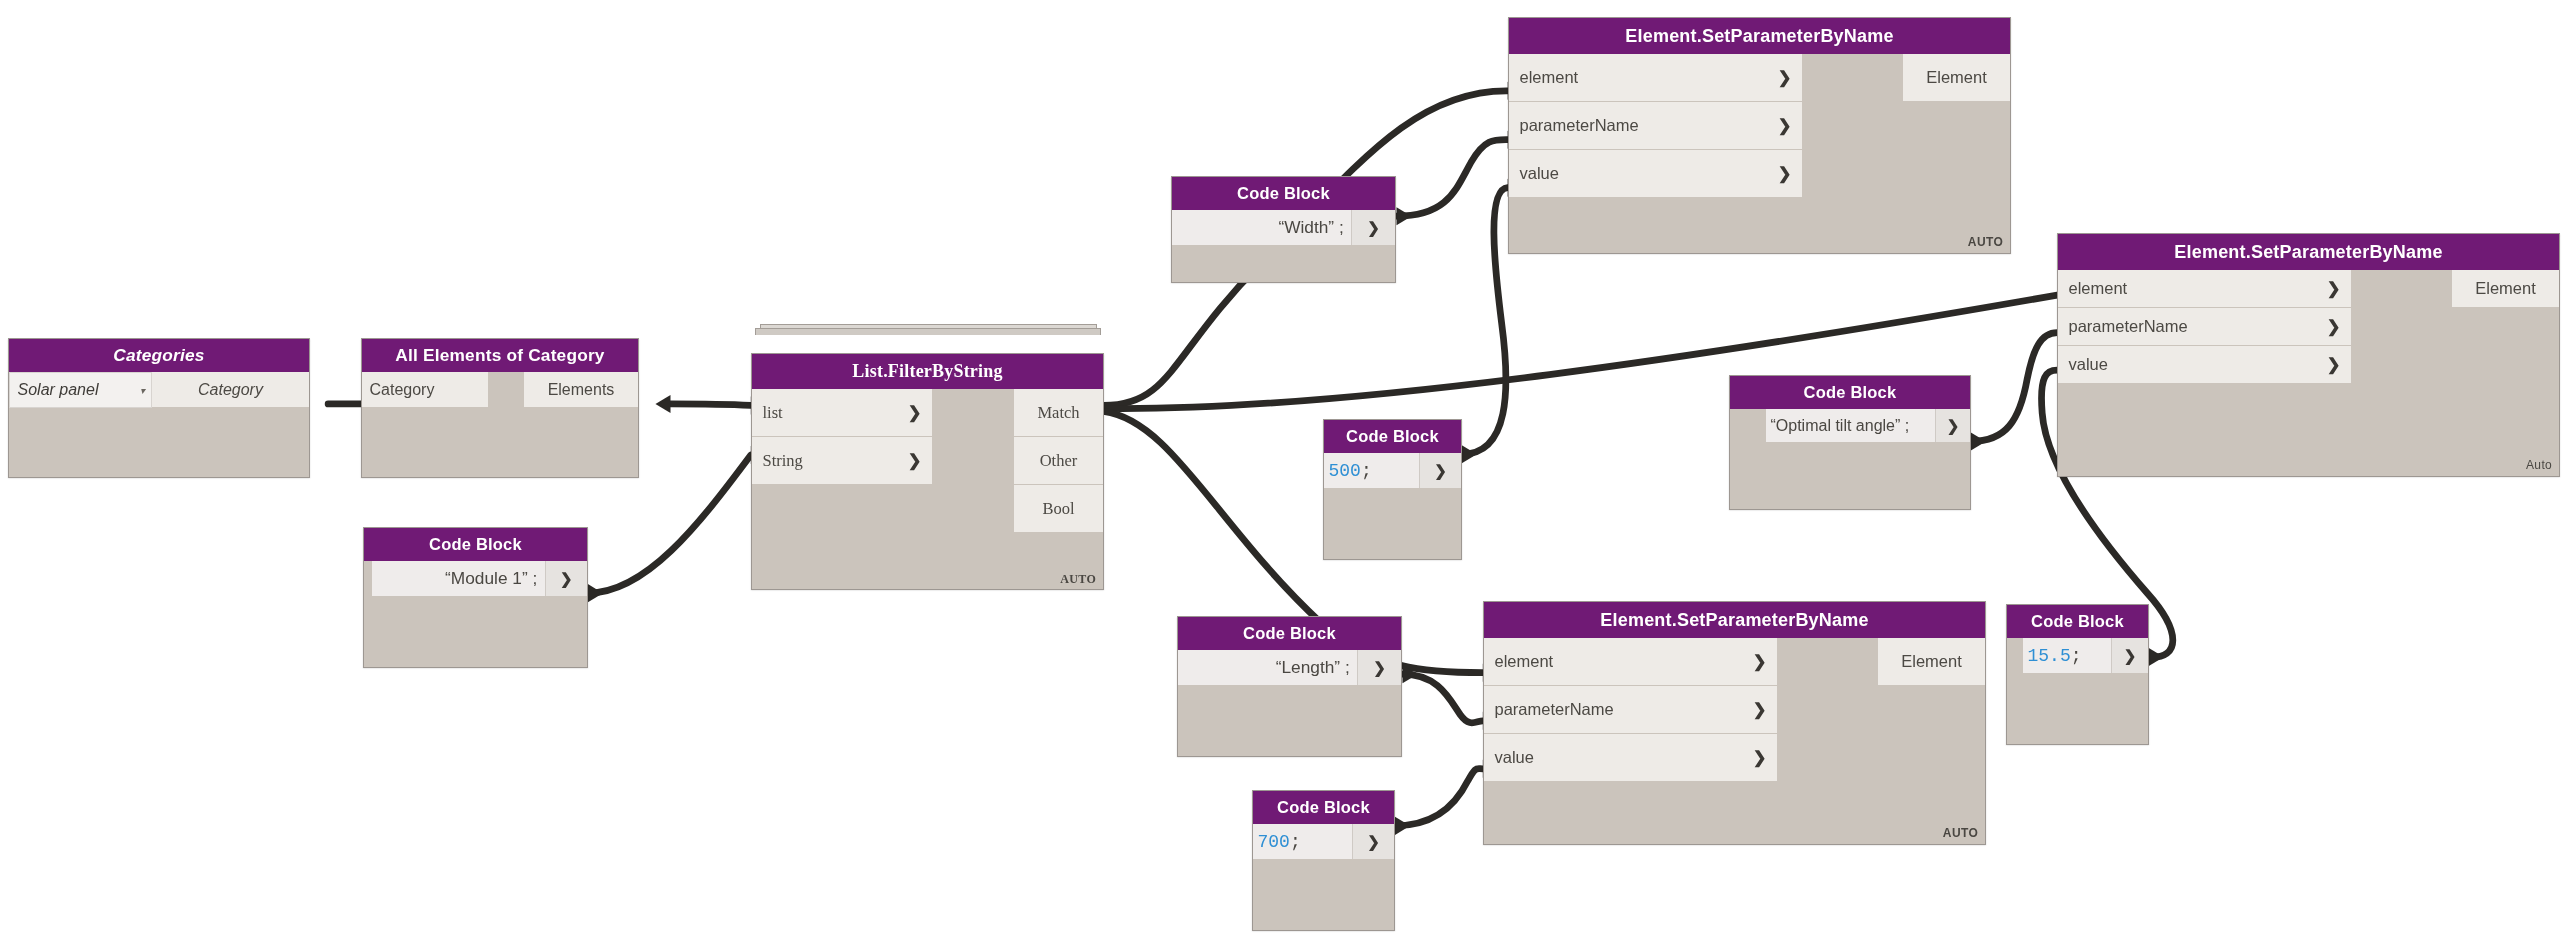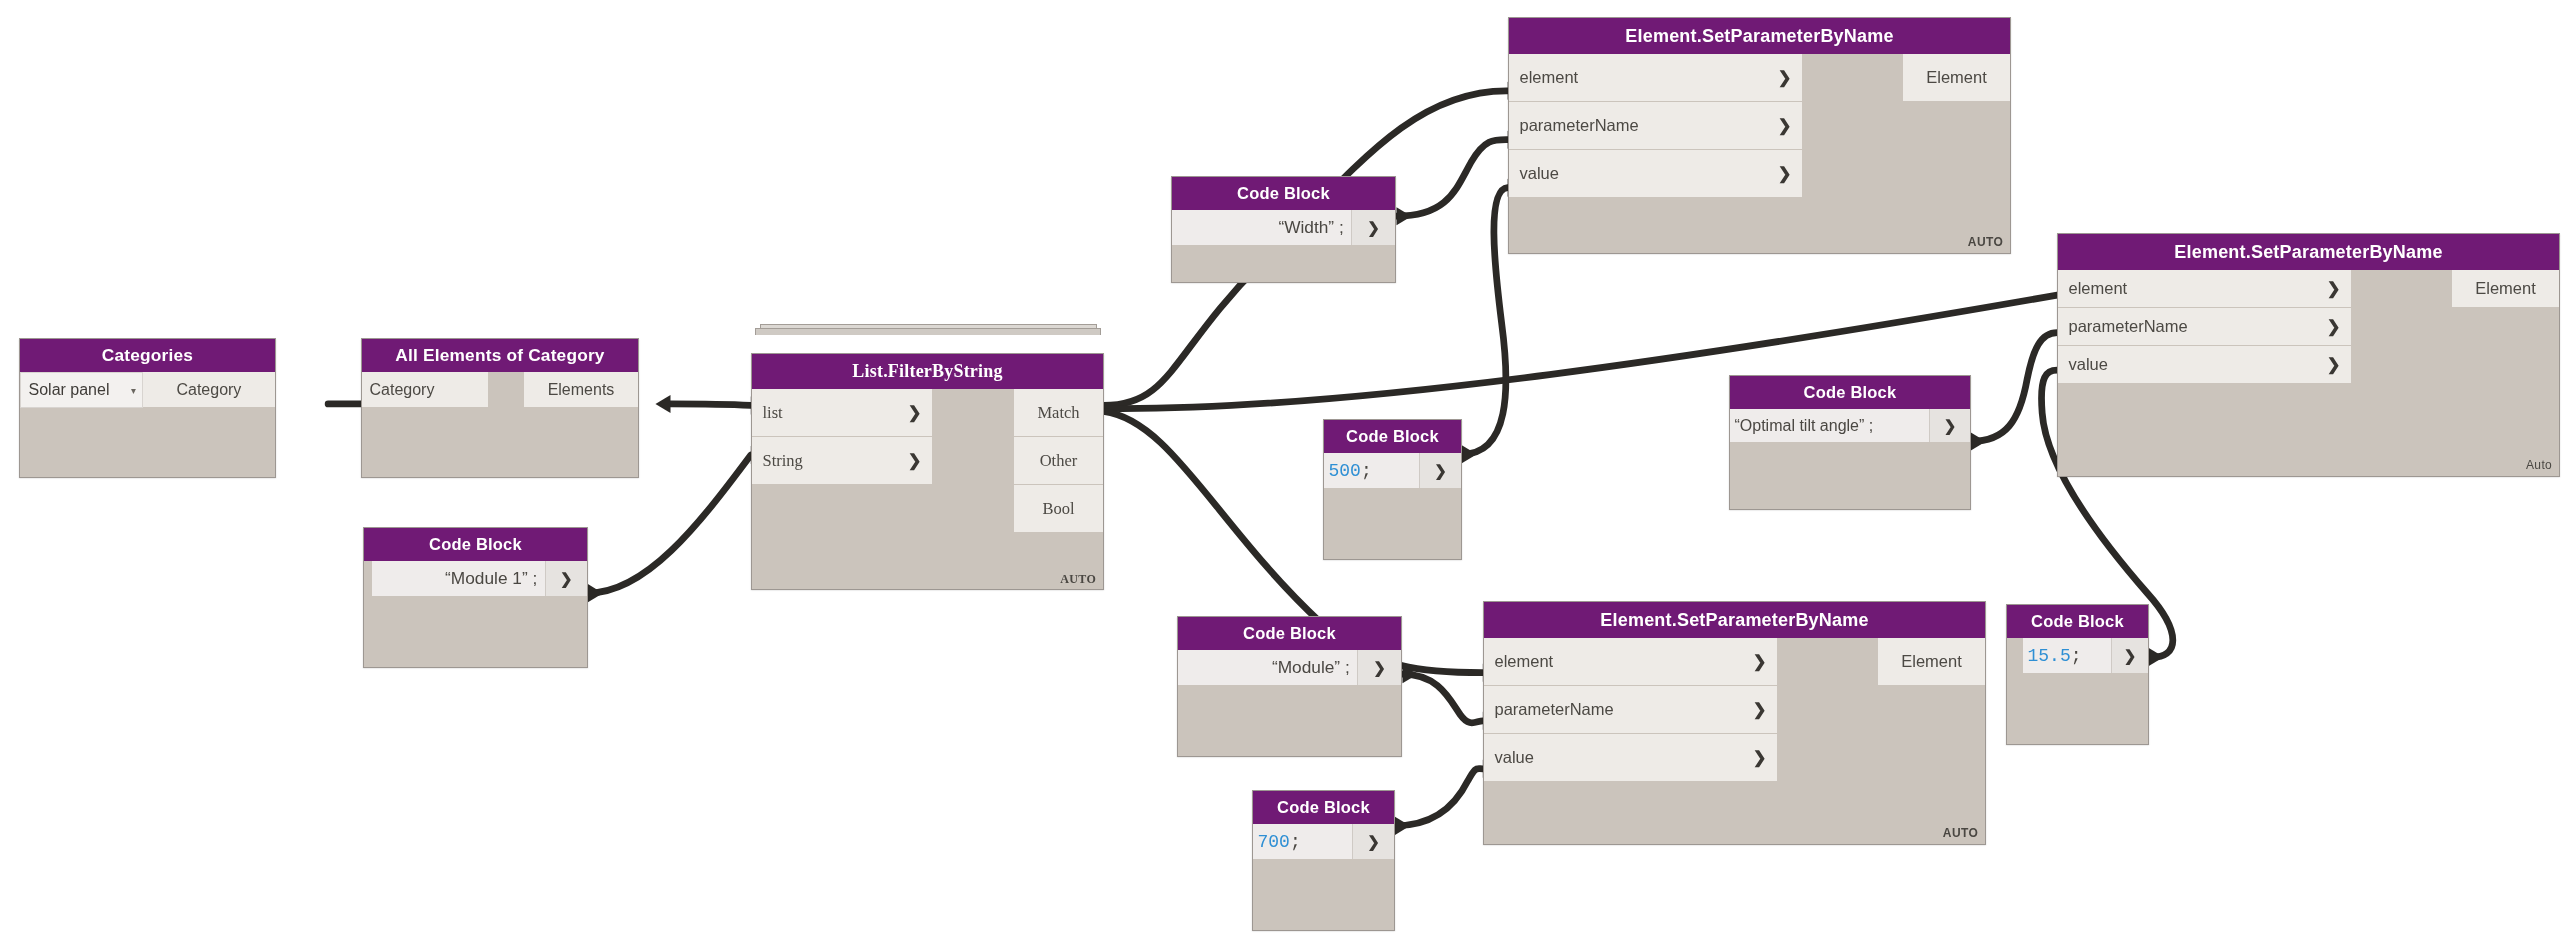--- a/index.html
+++ b/index.html
@@ -150,21 +150,21 @@
       <polygon points="1860,276 1880,288 1860,300"></polygon>
       <polygon points="1947,593 1967,605 1947,617"></polygon>
       <polygon points="2625,576 2645,588 2625,600"></polygon>
       <polygon points="2862,863 2882,875 2862,887"></polygon>
       <polygon points="1868,886 1888,898 1868,910"></polygon>
       <polygon points="1858,1088 1878,1100 1858,1112"></polygon>
       <polygon points="783,778 803,790 783,802"></polygon>
     </g>
   </svg>
 
-  <div class="node" style="left:19px;top:338px;width:257px;height:140px;">
+  <div class="node" style="left:8px;top:338px;width:302px;height:140px;font-style:italic;">
     <div class="hdr" style="height:33px;line-height:33px;font-size:17.3px;">Categories</div>
     <div class="body" style="height:106px;">
       <div class="row" style="height:36px;">
         <div class="dd" style="width:147px;height:36px;font-size:16px;">
           <span>Solar panel</span>
           <span class="caret">▾</span>
         </div>
         <div class="pin out" style="width:162px;height:36px;font-size:16px;">
           <span class="lbl">Category</span>
         </div>
@@ -283,21 +283,21 @@
         <div class="pin out" style="height:48px;font-size:16.5px;">
           <span class="lbl">Element</span>
         </div>
       </div>
       <div class="lacing" style="font-size:12px;">AUTO</div>
     </div>
   </div>
 
   <div class="node" style="left:1729px;top:375px;width:242px;height:135px;">
     <div class="hdr" style="height:33px;line-height:33px;font-size:16.5px;">Code Block</div>
-    <div class="body" style="height:101px;">
+    <div class="body" style="height:101px;margin-left:36px;">
       <div class="row" style="height:33px;">
         <div class="cb-code" style="width:199px;height:33px;font-size:16px;padding-left:4.5px;">
           <span>“Optimal tilt angle” ;</span>
         </div>
         <div class="cb-outport" style="width:41px;height:33px;font-size:15px;">
           <span>❯</span>
         </div>
       </div>
     </div>
   </div>
@@ -341,21 +341,21 @@
         </div>
       </div>
     </div>
   </div>
 
   <div class="node" style="left:1177px;top:616px;width:225px;height:141px;">
     <div class="hdr" style="height:33px;line-height:33px;font-size:16.5px;">Code Block</div>
     <div class="body" style="height:107px;">
       <div class="row" style="height:35px;">
         <div class="cb-code" style="width:180px;height:35px;font-size:17.3px;justify-content:flex-end;padding-right:7.5px;">
-          <span>“Module”  ;</span>
+          <span>“Length”  ;</span>
         </div>
         <div class="cb-outport" style="width:44px;height:35px;font-size:15px;">
           <span>❯</span>
         </div>
       </div>
     </div>
   </div>
 
   <div class="node" style="left:1252px;top:790px;width:143px;height:141px;">
     <div class="hdr" style="height:33px;line-height:33px;font-size:16.5px;">Code Block</div>

